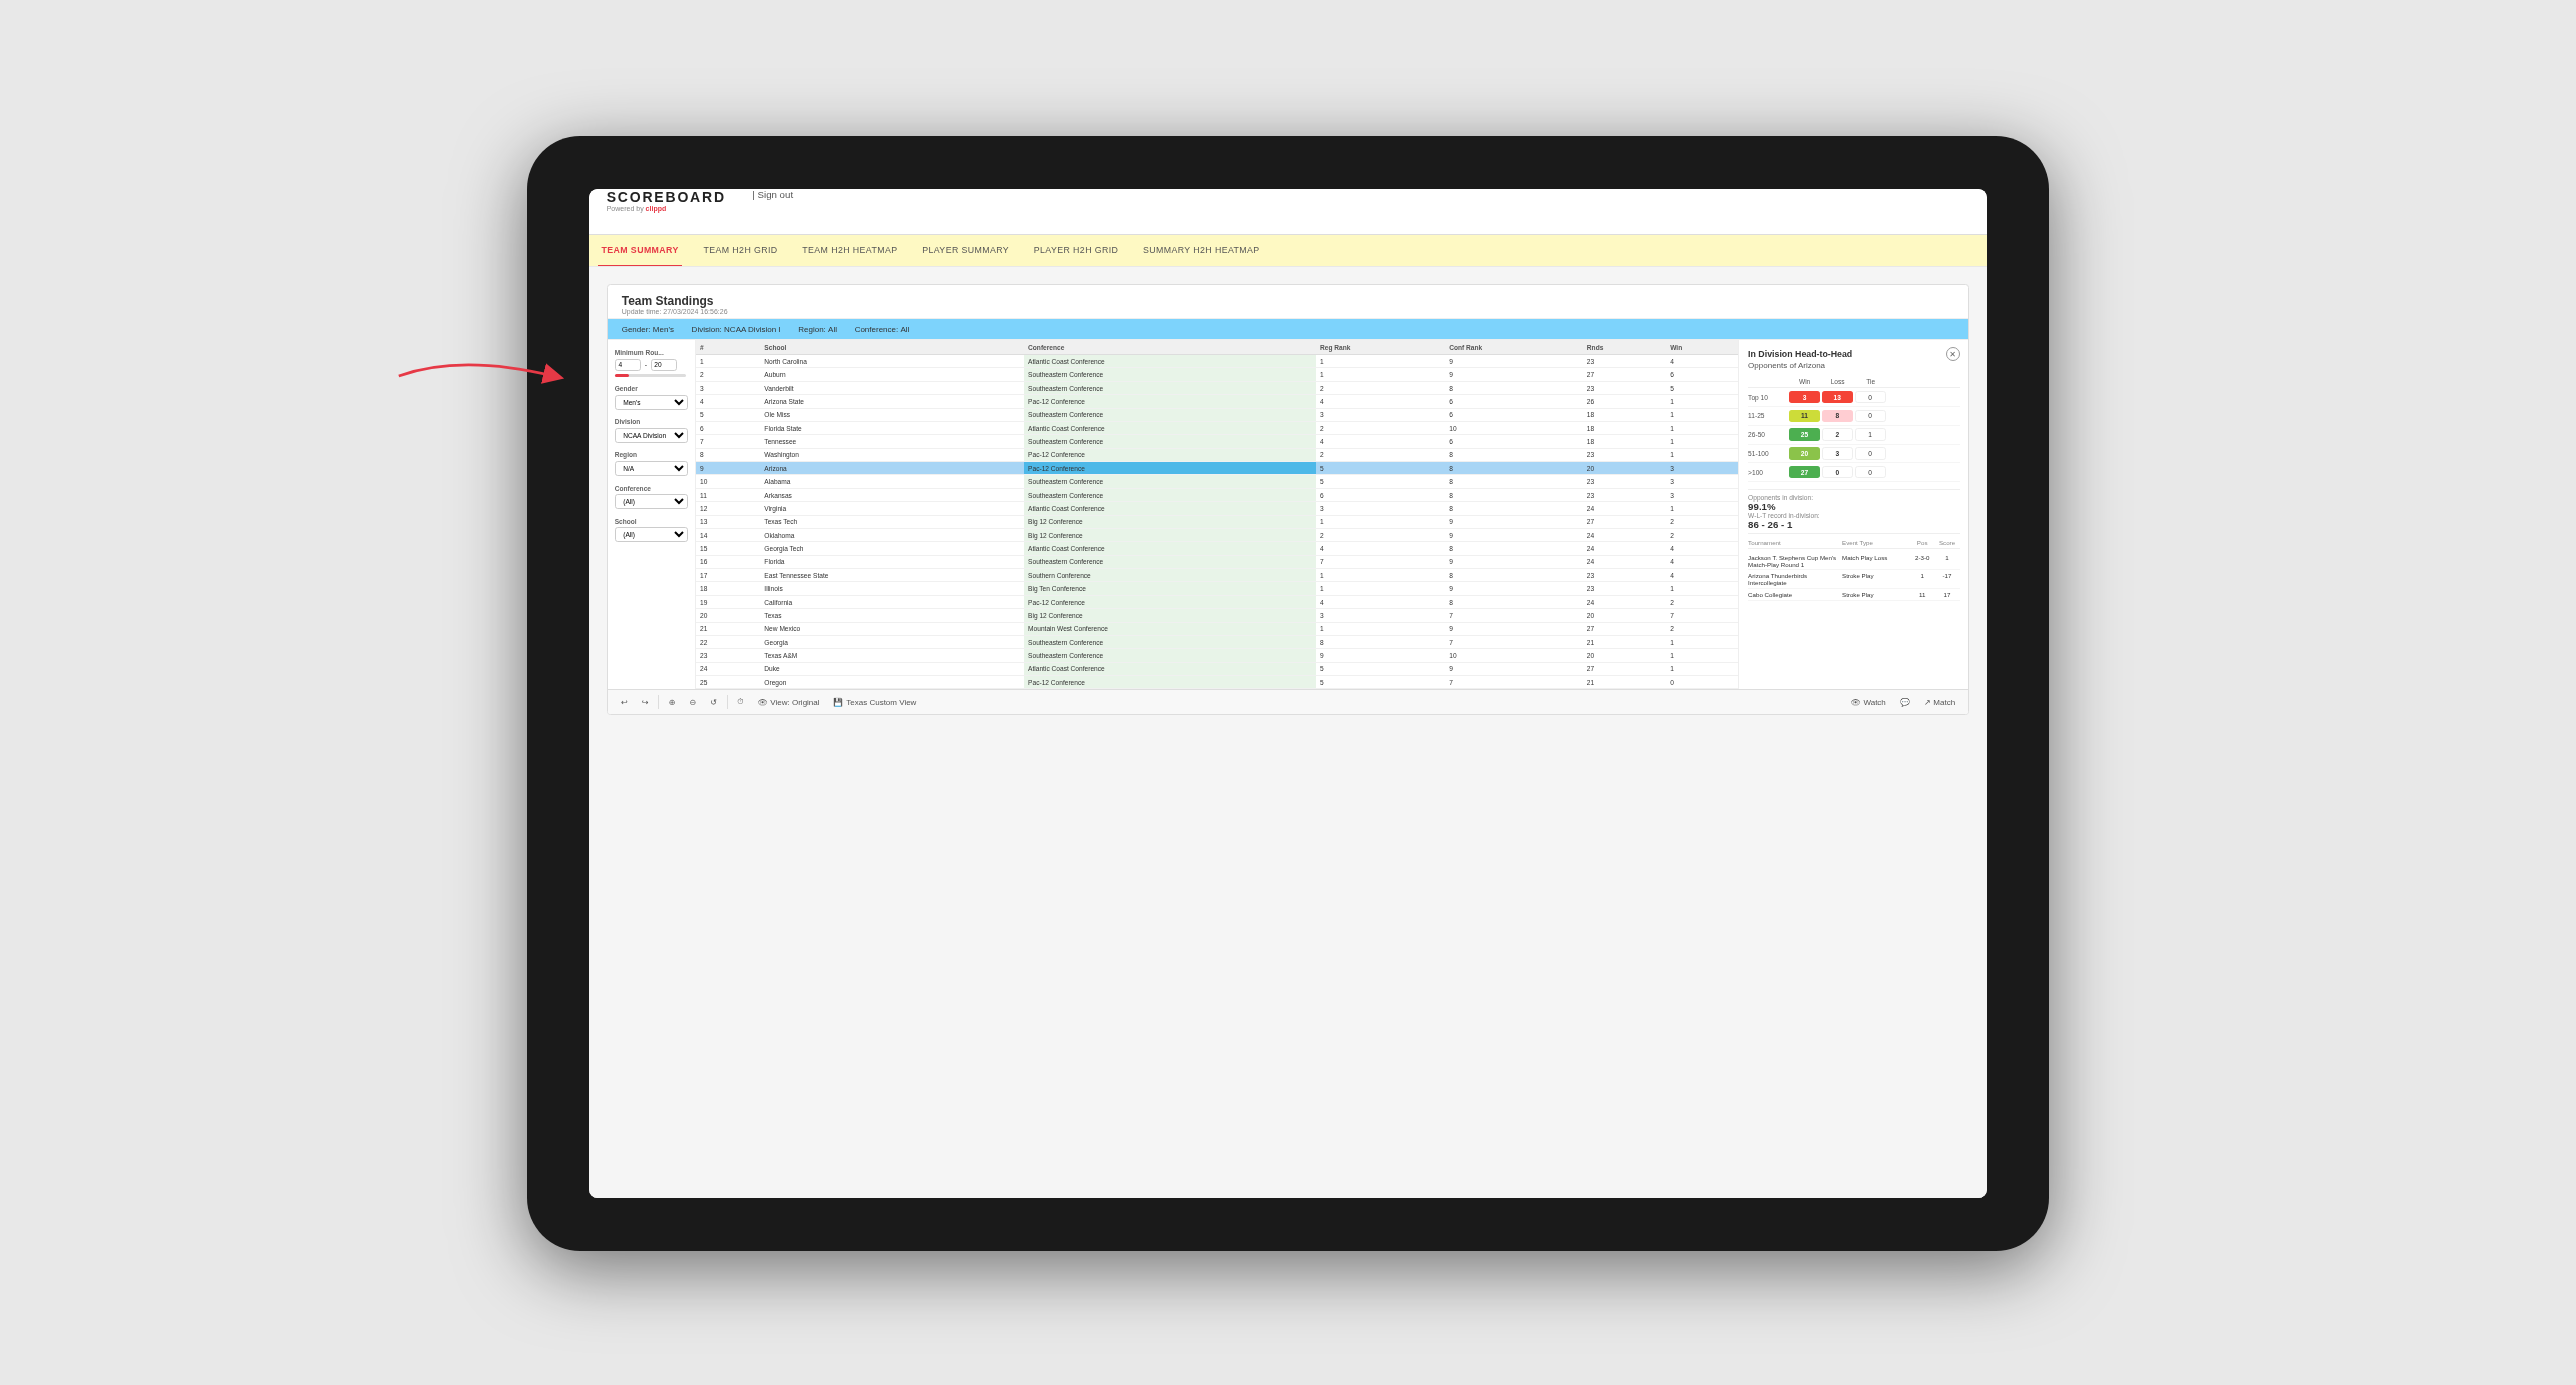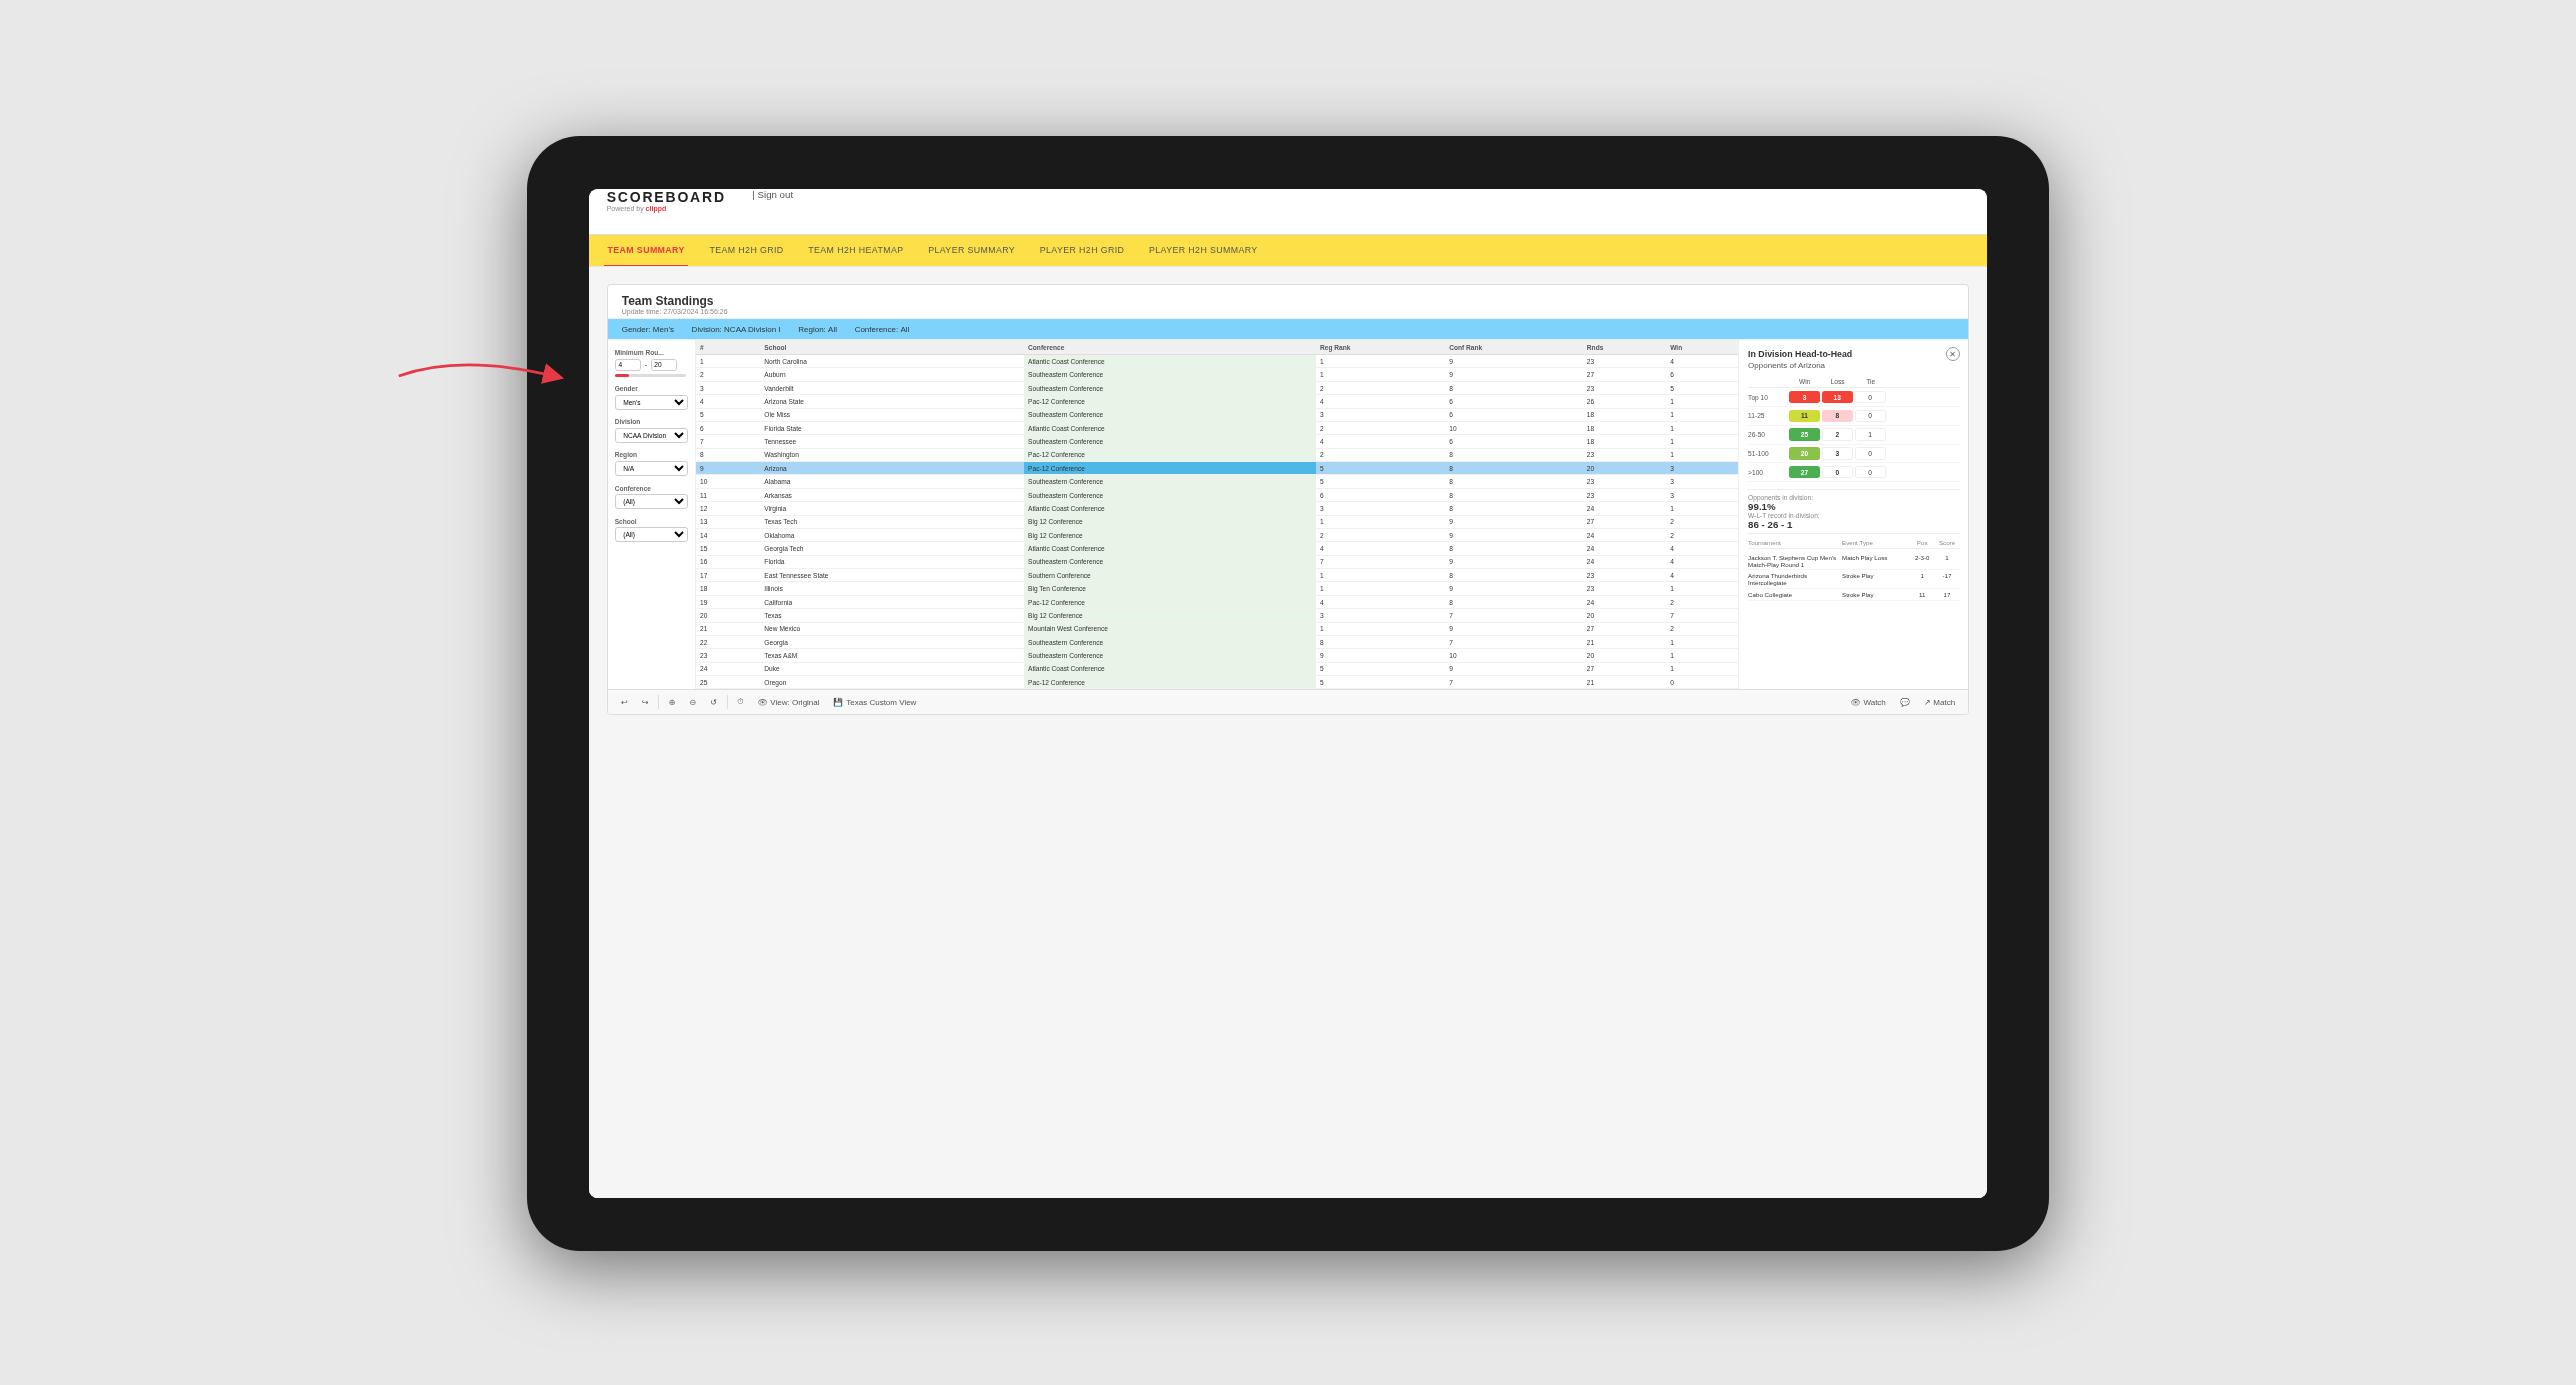--- a/index.html
+++ b/index.html
@@ -90,24 +90,24 @@
       border-bottom: 1.8px solid #e63946;
       font-weight: bold;
     }
     .sign-out {
       font-size: 9.7px;
       color: #555;
       cursor: pointer;
     }
     
     .sub-nav {
-      background: #fde047;
+      background: #fef9c3;
       border-bottom: 1.8px solid #e8e8e8;
       display: flex;
-      padding: 0 15px;
+      padding: 0 9px;
       height: 32px;
       align-items: center;
       gap: 17.7px;
       flex-shrink: 0;
     }
     .sub-nav-link {
       font-size: 8.8px;
       color: #555;
       text-decoration: none;
       padding: 0 3.5px;
@@ -457,21 +457,21 @@
         </div>
         <span class="sign-out">| <span>Sign out</span></span>
       </div>
 
       <div class="sub-nav">
         <a class="sub-nav-link active">TEAM SUMMARY</a>
         <a class="sub-nav-link">TEAM H2H GRID</a>
         <a class="sub-nav-link">TEAM H2H HEATMAP</a>
         <a class="sub-nav-link">PLAYER SUMMARY</a>
         <a class="sub-nav-link">PLAYER H2H GRID</a>
-        <a class="sub-nav-link">PLAYER H2H SUMMARY</a>
+        <a class="sub-nav-link">SUMMARY H2H HEATMAP</a>
       </div>
 
       <div class="main-content">
         <div class="panel-container">
           <div class="scoreboard-panel">
 
             <div class="panel-header">
               <div>
                 <div class="panel-title">Team Standings</div>
                 <div class="update-time">

